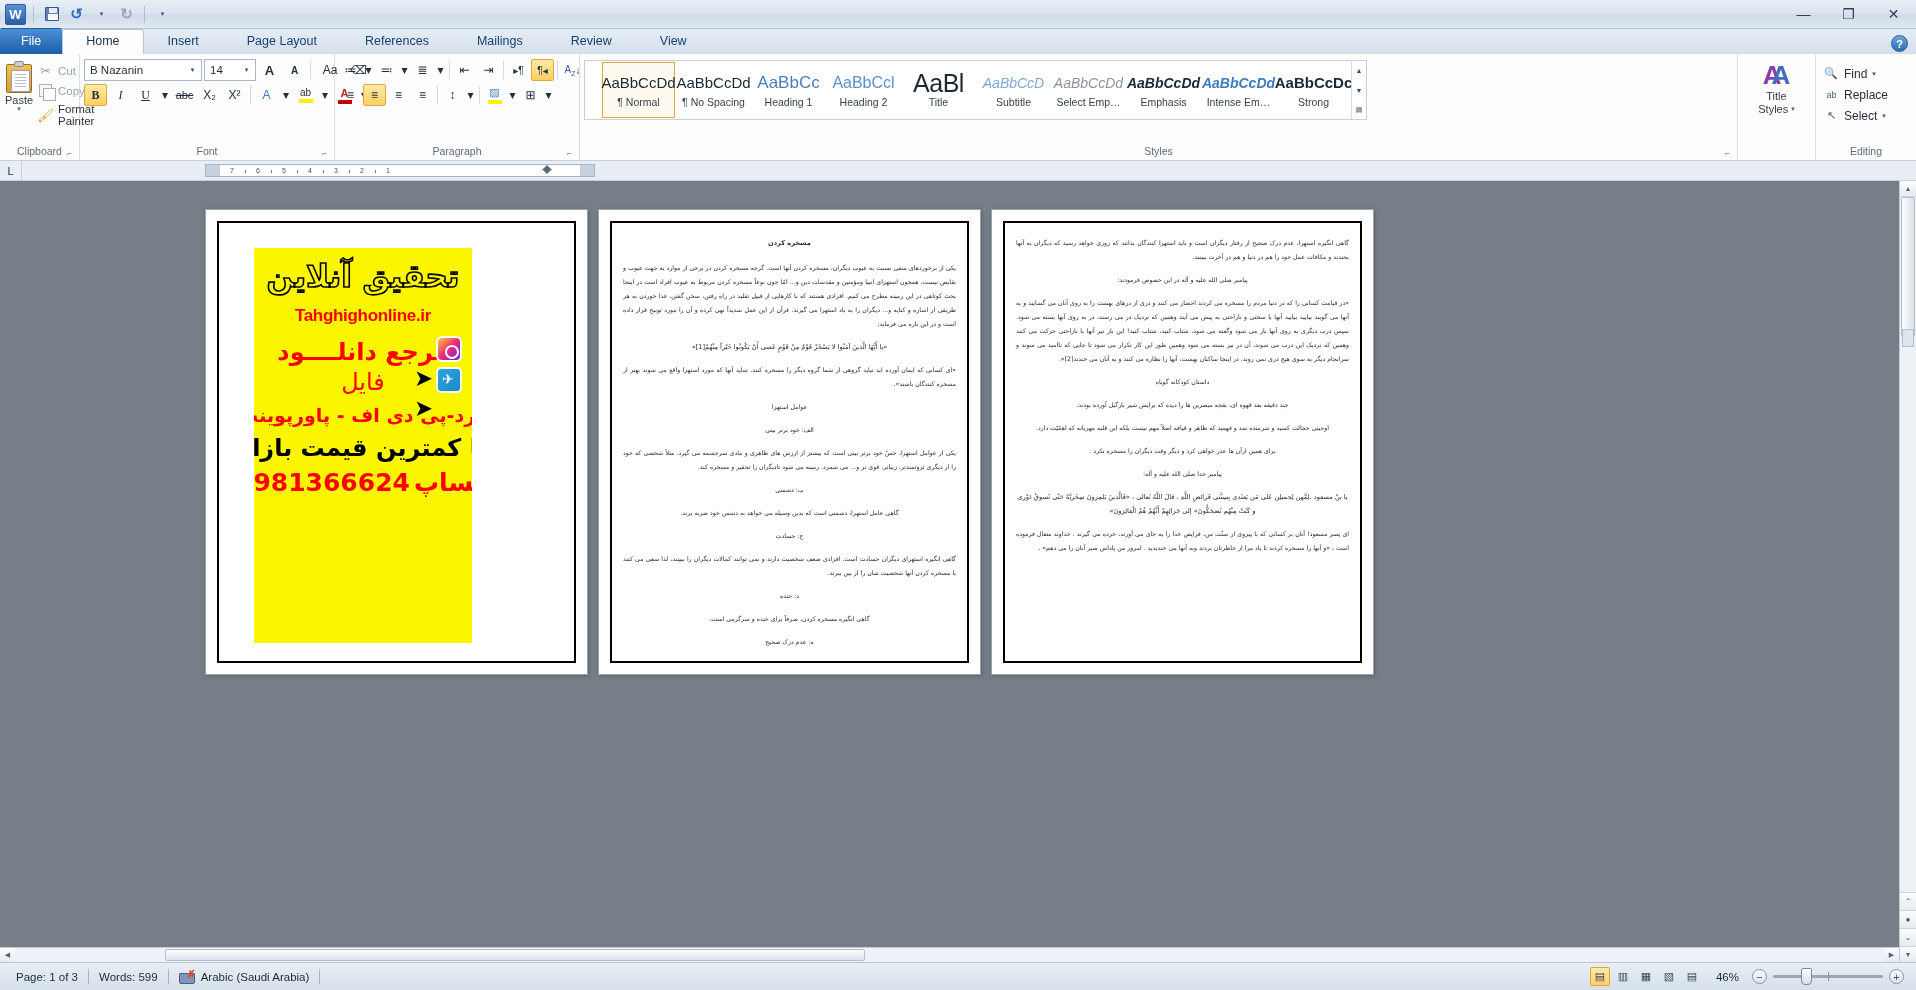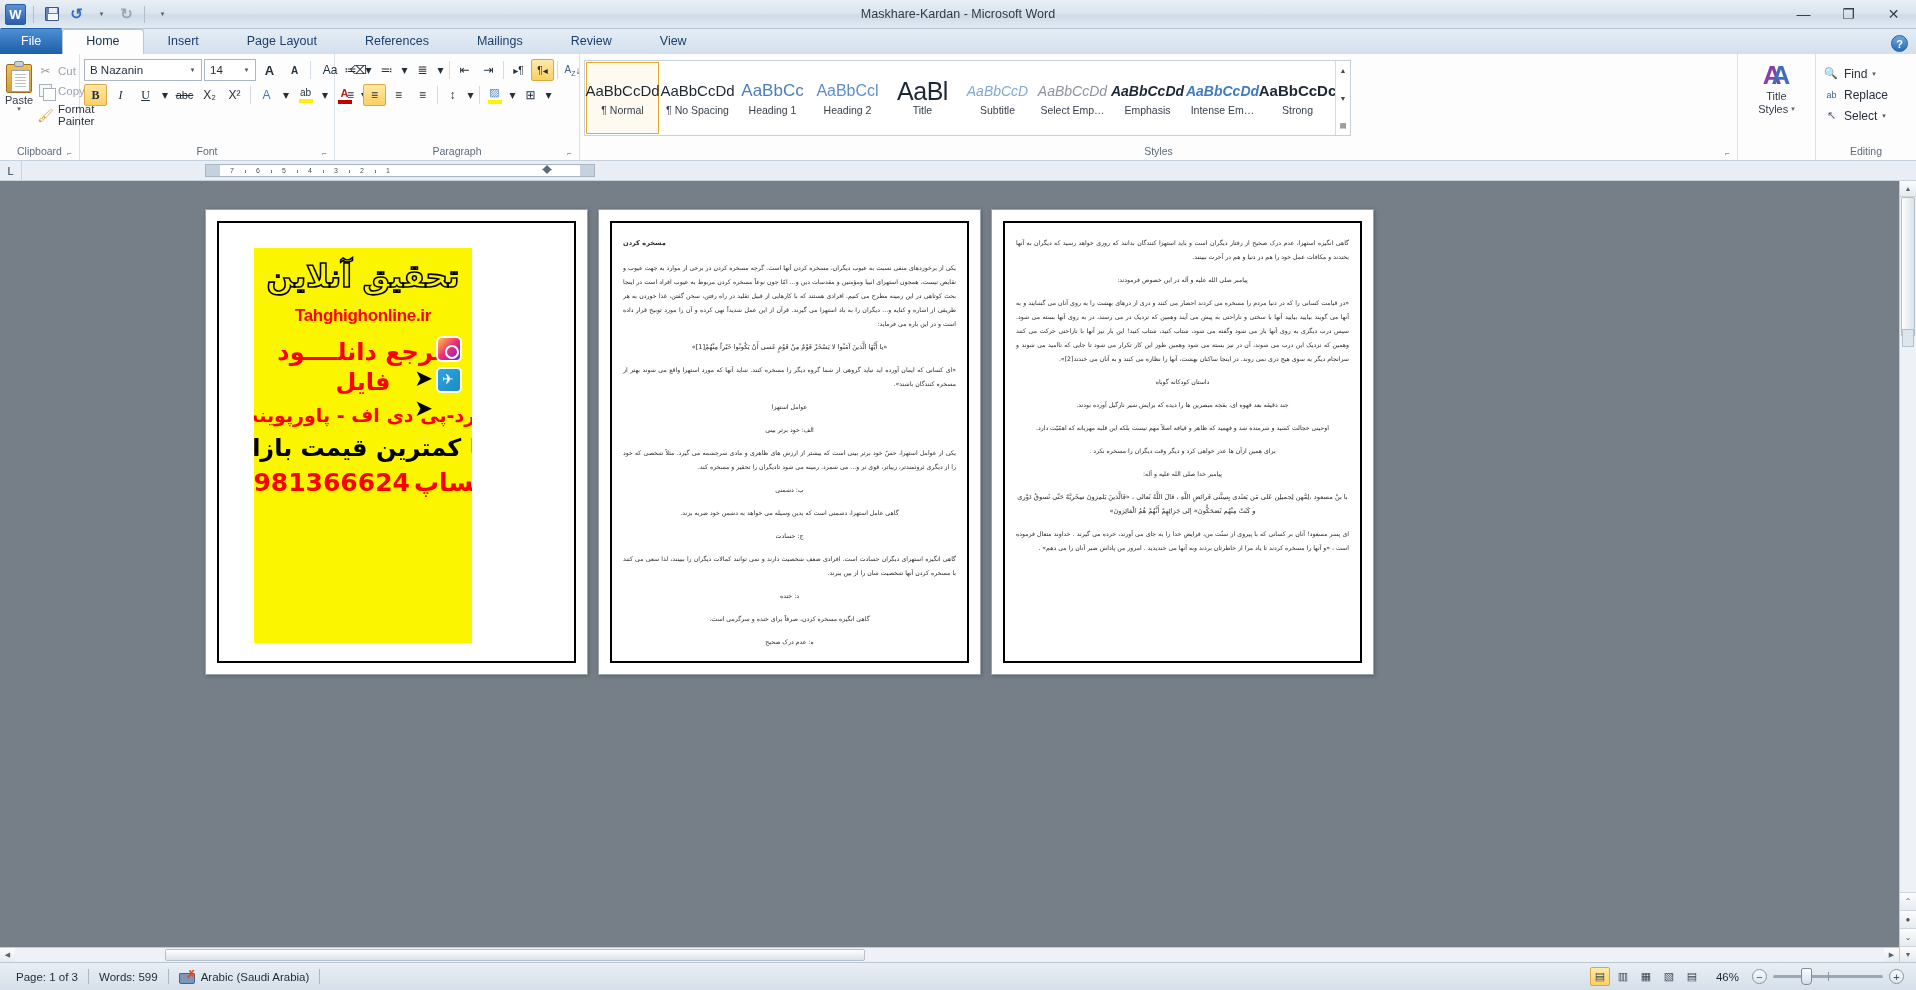--- a/index.html
+++ b/index.html
@@ -176,21 +176,21 @@
   .stackbtn { display:flex; flex-direction:column; align-items:center; justify-content:center; height:22px;}
 
   
   .g-para { width: 245px; }
   .prow { display:flex; align-items:center; gap:1px; margin-bottom:3px;}
 
   
   .g-styles { flex: 1; min-width: 0; }
   .stylegal {
     display:flex; align-items:stretch; border:1px solid #c6d1dc;
-    background:#fff; height: 76px; margin-top:1px;
+    background:#fff; height: 60px; margin-top:1px;padding-left:16px;
   }
   .stylecell {
     width: 73px; display:flex; flex-direction:column;
     align-items:center; justify-content:center;
     border:1px solid transparent; margin:1px;
   }
   .stylecell.sel { border-color:#e3a92f; background:#fffaf0; box-shadow: inset 0 0 0 1px #fff; }
   .sv { font-size:15px; color:#1c2833; line-height:20px; white-space:nowrap;}
   .sn { font-size:10.5px; color:#343f4a; margin-top:3px; white-space:nowrap; overflow:hidden; max-width:72px; text-align:left;}
   .sv.h1 { color:#4a7ebb; font-size:17px;}
@@ -279,21 +279,21 @@
   }
   .ad-l2 {
     font-size: 17px; color:#FF0000; font-weight:bold; margin-top: 12px;
     font-family:"Liberation Sans", sans-serif; direction:ltr; letter-spacing:-0.3px;
   }
   .ad-l3 {
     font-size: 24px; color:#FF0000; font-weight:bold; margin-top: 12px;
     font-family:"DejaVu Sans", sans-serif; white-space:nowrap;
   }
   .ad-l4 {
-    font-size: 24px; color:#FF0000; font-weight:bold; margin-top: 2px;
+    font-size: 24px; color:#FF0000; font-weight:normal; margin-top: 2px;
     font-family:"DejaVu Sans", sans-serif;
   }
   .ad-l5 {
     font-size: 19px; color:#FF0000; font-weight:bold; margin-top: 8px;
     font-family:"DejaVu Sans", sans-serif; white-space:nowrap;
   }
   .ad-l6 {
     font-size: 24px; color:#000; font-weight:bold; margin-top: 8px;
     font-family:"DejaVu Sans", sans-serif; white-space:nowrap;
   }
@@ -329,21 +329,21 @@
     font-size: 20px; color:#000; font-weight:bold;
   }
 
   
   .rtl-body {
     direction: rtl; text-align: justify;
     font-family: "DejaVu Sans", sans-serif;
     font-size: 6.2px; line-height: 14px; color: #2a2a2a;
   }
   .rtl-body p { margin-bottom: 9px; }
-  .rtl-head { text-align:left; font-size:6.6px; margin-bottom:11px; font-weight:600;}
+  .rtl-head { text-align:center; font-size:6.6px; margin-bottom:11px; font-weight:600;}
   .rtl-ctr { text-align:center; font-size:6.2px; margin-bottom:9px;}
   .rtl-ar { text-align:center; font-size:6.6px; margin-bottom:9px; direction:rtl;}
 
   
   .vruler {
     position:absolute; left:0; top:0; bottom:0; width: 20px;
     background:#e8eef4; border-right:1px solid #c8d3de;
     font-size:7px; color:#44505c;
   }
   .vruler .vn { position:absolute; left:5px; transform:translateY(-50%);}
@@ -408,21 +408,20 @@
     <div class="qat-sep"></div>
     <div class="qat-btn">
         <span class="save-ico"></span>
       </div>
     <div class="qat-btn undo-ico">↺</div>
     <div class="qat-btn tinycaret">▾</div>
     <div class="qat-btn redo-ico">↻</div>
     <div class="qat-sep"></div>
     <div class="qat-btn tinycaret">▾</div>
   </div>
-  <div class="title-text">Maskhare-Kardan  -  Microsoft Word</div>
   <div class="wincontrols">
     <div class="wc">—</div>
     <div class="wc">❐</div>
     <div class="wc close">✕</div>
   </div>
 </div>
 
 <div class="tabstrip">
   <div class="tab file">File</div>
   <div class="tab active">Home</div>

